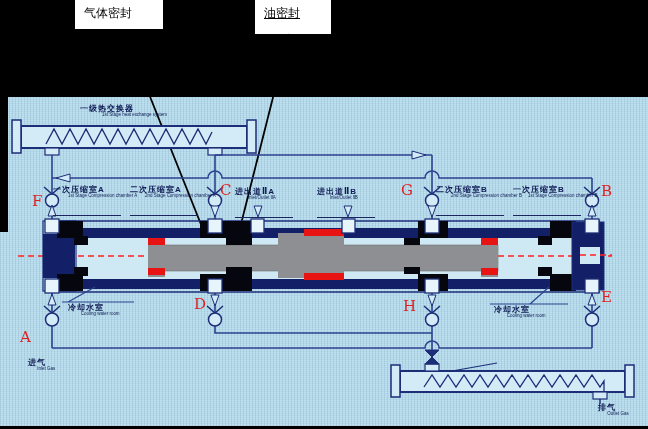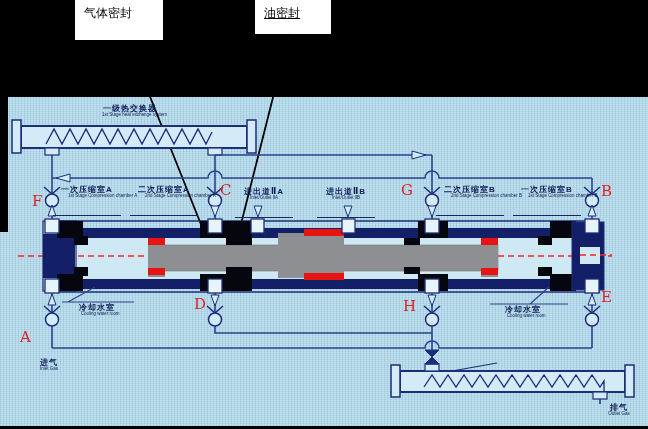--- a/index.html
+++ b/index.html
@@ -7,24 +7,24 @@
          font-family:"Liberation Sans","DejaVu Sans",sans-serif;
          background-color:#b6dcec;
          background-image:
            repeating-linear-gradient(90deg, rgba(70,115,150,.14) 0 1px, rgba(255,255,255,0) 1px 3px),
            repeating-linear-gradient(0deg, rgba(255,255,255,.12) 0 1px, rgba(120,160,190,.07) 1px 2px);}
   .banner{position:absolute;left:0;top:0;width:648px;height:97px;background:#000;}
   .left-strip{position:absolute;left:0;top:0;width:8px;height:232px;background:#000;}
   .bottom-strip{position:absolute;left:0;top:426px;width:648px;height:3px;background:#000;}
   .callout{position:absolute;background:#fff;color:#000;font-size:12px;line-height:1;
            box-sizing:border-box;padding:7px 0 0 9px;}
-  .co1{left:75px;top:0;width:88px;height:40px;}
+  .co1{left:75px;top:0;width:88px;height:29px;}
   .co2{left:255px;top:0;width:76px;height:34px;text-decoration:underline;}
   svg{position:absolute;left:0;top:0;}
-  .lbl{position:absolute;text-align:center;color:#101b55;line-height:1.05;}
+  .lbl{position:absolute;text-align:left;color:#101b55;line-height:1.05;}
   .lbl .cn{font-size:8px;font-weight:bold;letter-spacing:1px;white-space:nowrap;}
   .lbl .en{font-size:8px;white-space:nowrap;transform:scale(.56);transform-origin:50% 0;}
   .ul{border-bottom:1px solid #18255f;padding-bottom:12px;}
   .ltr{position:absolute;font-family:"DejaVu Serif","Liberation Serif",serif;
        font-size:15px;color:#e02020;line-height:1;}
 </style>
 </head>
 <body>
 
 <div class="stage">

